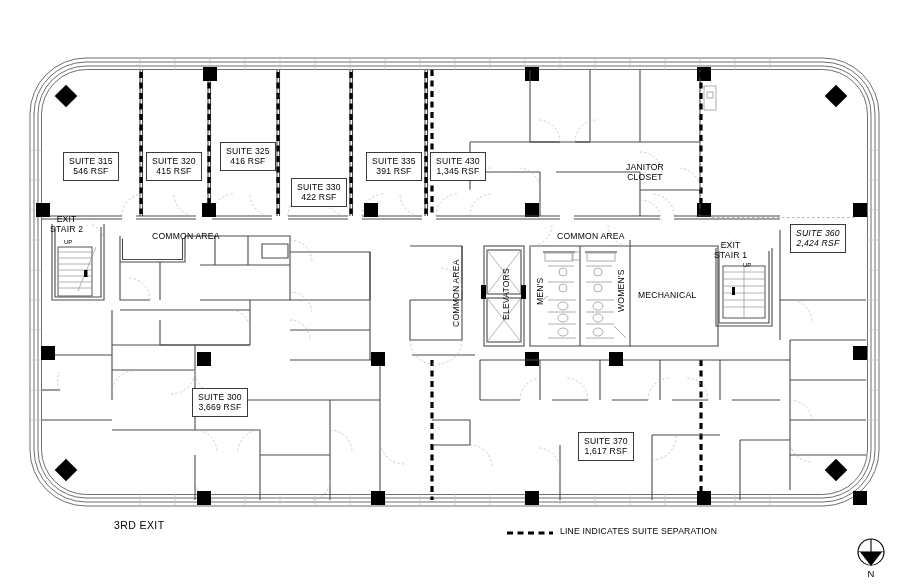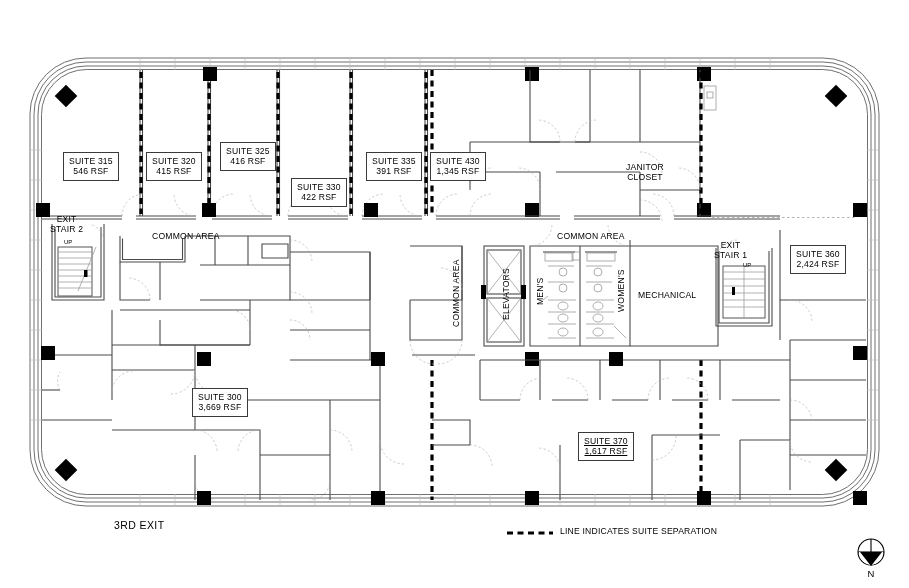--- a/index.html
+++ b/index.html
@@ -465,29 +465,29 @@
     <span>422 RSF</span>
   </div>
   <div class="suite-tag" style="left:366px;top:152px;">
     <span>SUITE 335</span>
     <span>391 RSF</span>
   </div>
   <div class="suite-tag" style="left:430px;top:152px;">
     <span>SUITE 430</span>
     <span>1,345 RSF</span>
   </div>
-  <div class="suite-tag" style="left:790px;top:245px;">
+  <div class="suite-tag" style="left:790px;top:224px;font-style:italic;">
     <span>SUITE 360</span>
     <span>2,424 RSF</span>
   </div>
   <div class="suite-tag" style="left:178px;top:388px;margin-left:14px;">
     <span>SUITE 300</span>
     <span>3,669 RSF</span>
   </div>
-  <div class="suite-tag" style="left:578px;top:432px;text-decoration:underline;">
+  <div class="suite-tag" style="left:578px;top:432px;">
     <span>SUITE 370</span>
     <span>1,617 RSF</span>
   </div>
 
   <div class="plain-label two" style="left:50px;top:214px;">
     <span>EXIT</span>
     <span>STAIR 2</span>
   </div>
   <div class="plain-label two" style="left:714px;top:240px;">
     <span>EXIT</span>

